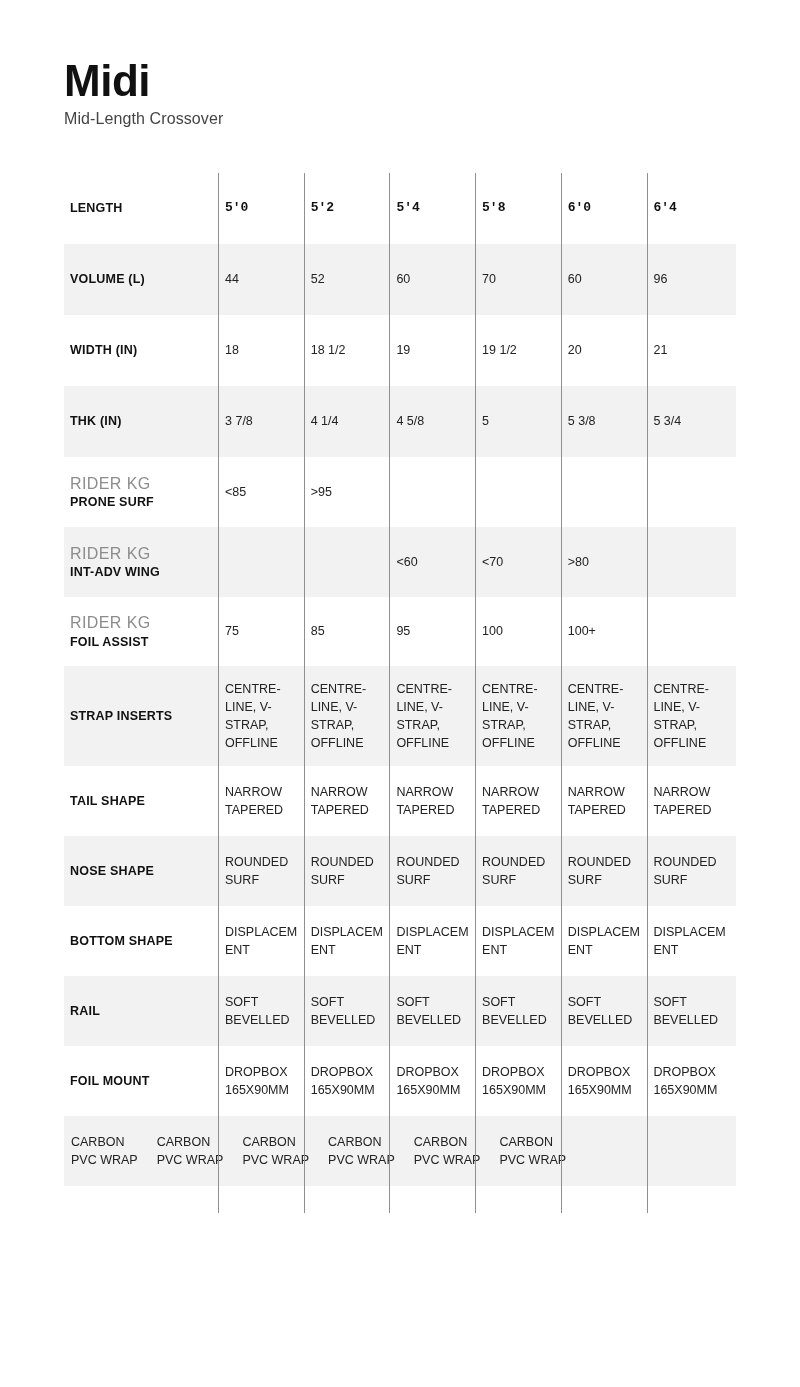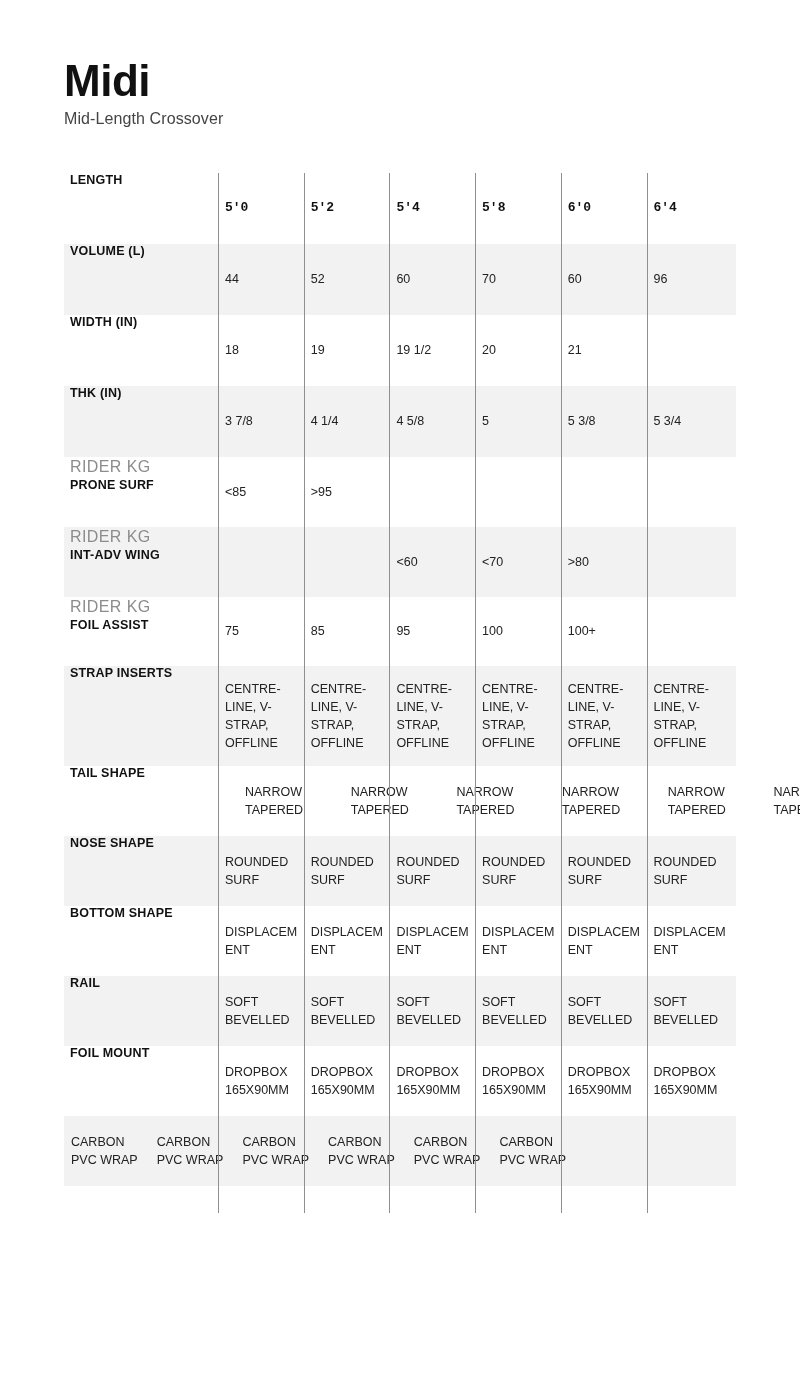--- a/index.html
+++ b/index.html
@@ -64,20 +64,21 @@
     background: #f2f2f2;
   }
 
   .row-label {
     flex: 0 0 154px;
     width: 154px;
     box-sizing: border-box;
     padding: 0 10px 0 6px;
     display: flex;
     flex-direction: column;
+    justify-content: center;
   }
   .row-label .kicker {
     font-size: 16px;
     font-weight: normal;
     color: #8c8c8c;
     letter-spacing: 0.4px;
     line-height: 1.2;
     margin-bottom: 2px;
   }
   .row-label .label-main {
@@ -109,21 +110,21 @@
 
   
   .h-length      { height: 71px; }
   .h-volume      { height: 71px; }
   .h-width       { height: 71px; }
   .h-thk         { height: 71px; }
   .h-prone       { height: 70px; }
   .h-wing        { height: 70px; }
   .h-foil        { height: 69px; }
   .h-strap       { height: 100px; }
-  .h-tail        { height: 70px; gap: 20px; }
+  .h-tail        { height: 70px; }
   .h-nose        { height: 70px; }
   .h-bottom      { height: 70px; }
   .h-rail        { height: 70px; }
   .h-foilmount   { height: 70px; }
   .h-construction{ height: 70px; }
 
   
   .dividers {
     position: absolute;
     left: 64px;
@@ -171,20 +172,21 @@
         <div class="spec-cell">60</div>
         <div class="spec-cell">70</div>
         <div class="spec-cell">60</div>
         <div class="spec-cell">96</div>
       </div>
       <div class="spec-row h-width">
         <div class="row-label">
           <div class="label-main">WIDTH (IN)</div>
         </div>
         <div class="spec-cell">18</div>
+        <div class="spec-cell">18 1/2</div>
         <div class="spec-cell">19</div>
         <div class="spec-cell">19 1/2</div>
         <div class="spec-cell">20</div>
         <div class="spec-cell">21</div>
       </div>
       <div class="spec-row h-thk shaded">
         <div class="row-label">
           <div class="label-main">THK (IN)</div>
         </div>
         <div class="spec-cell">3 7/8</div>

